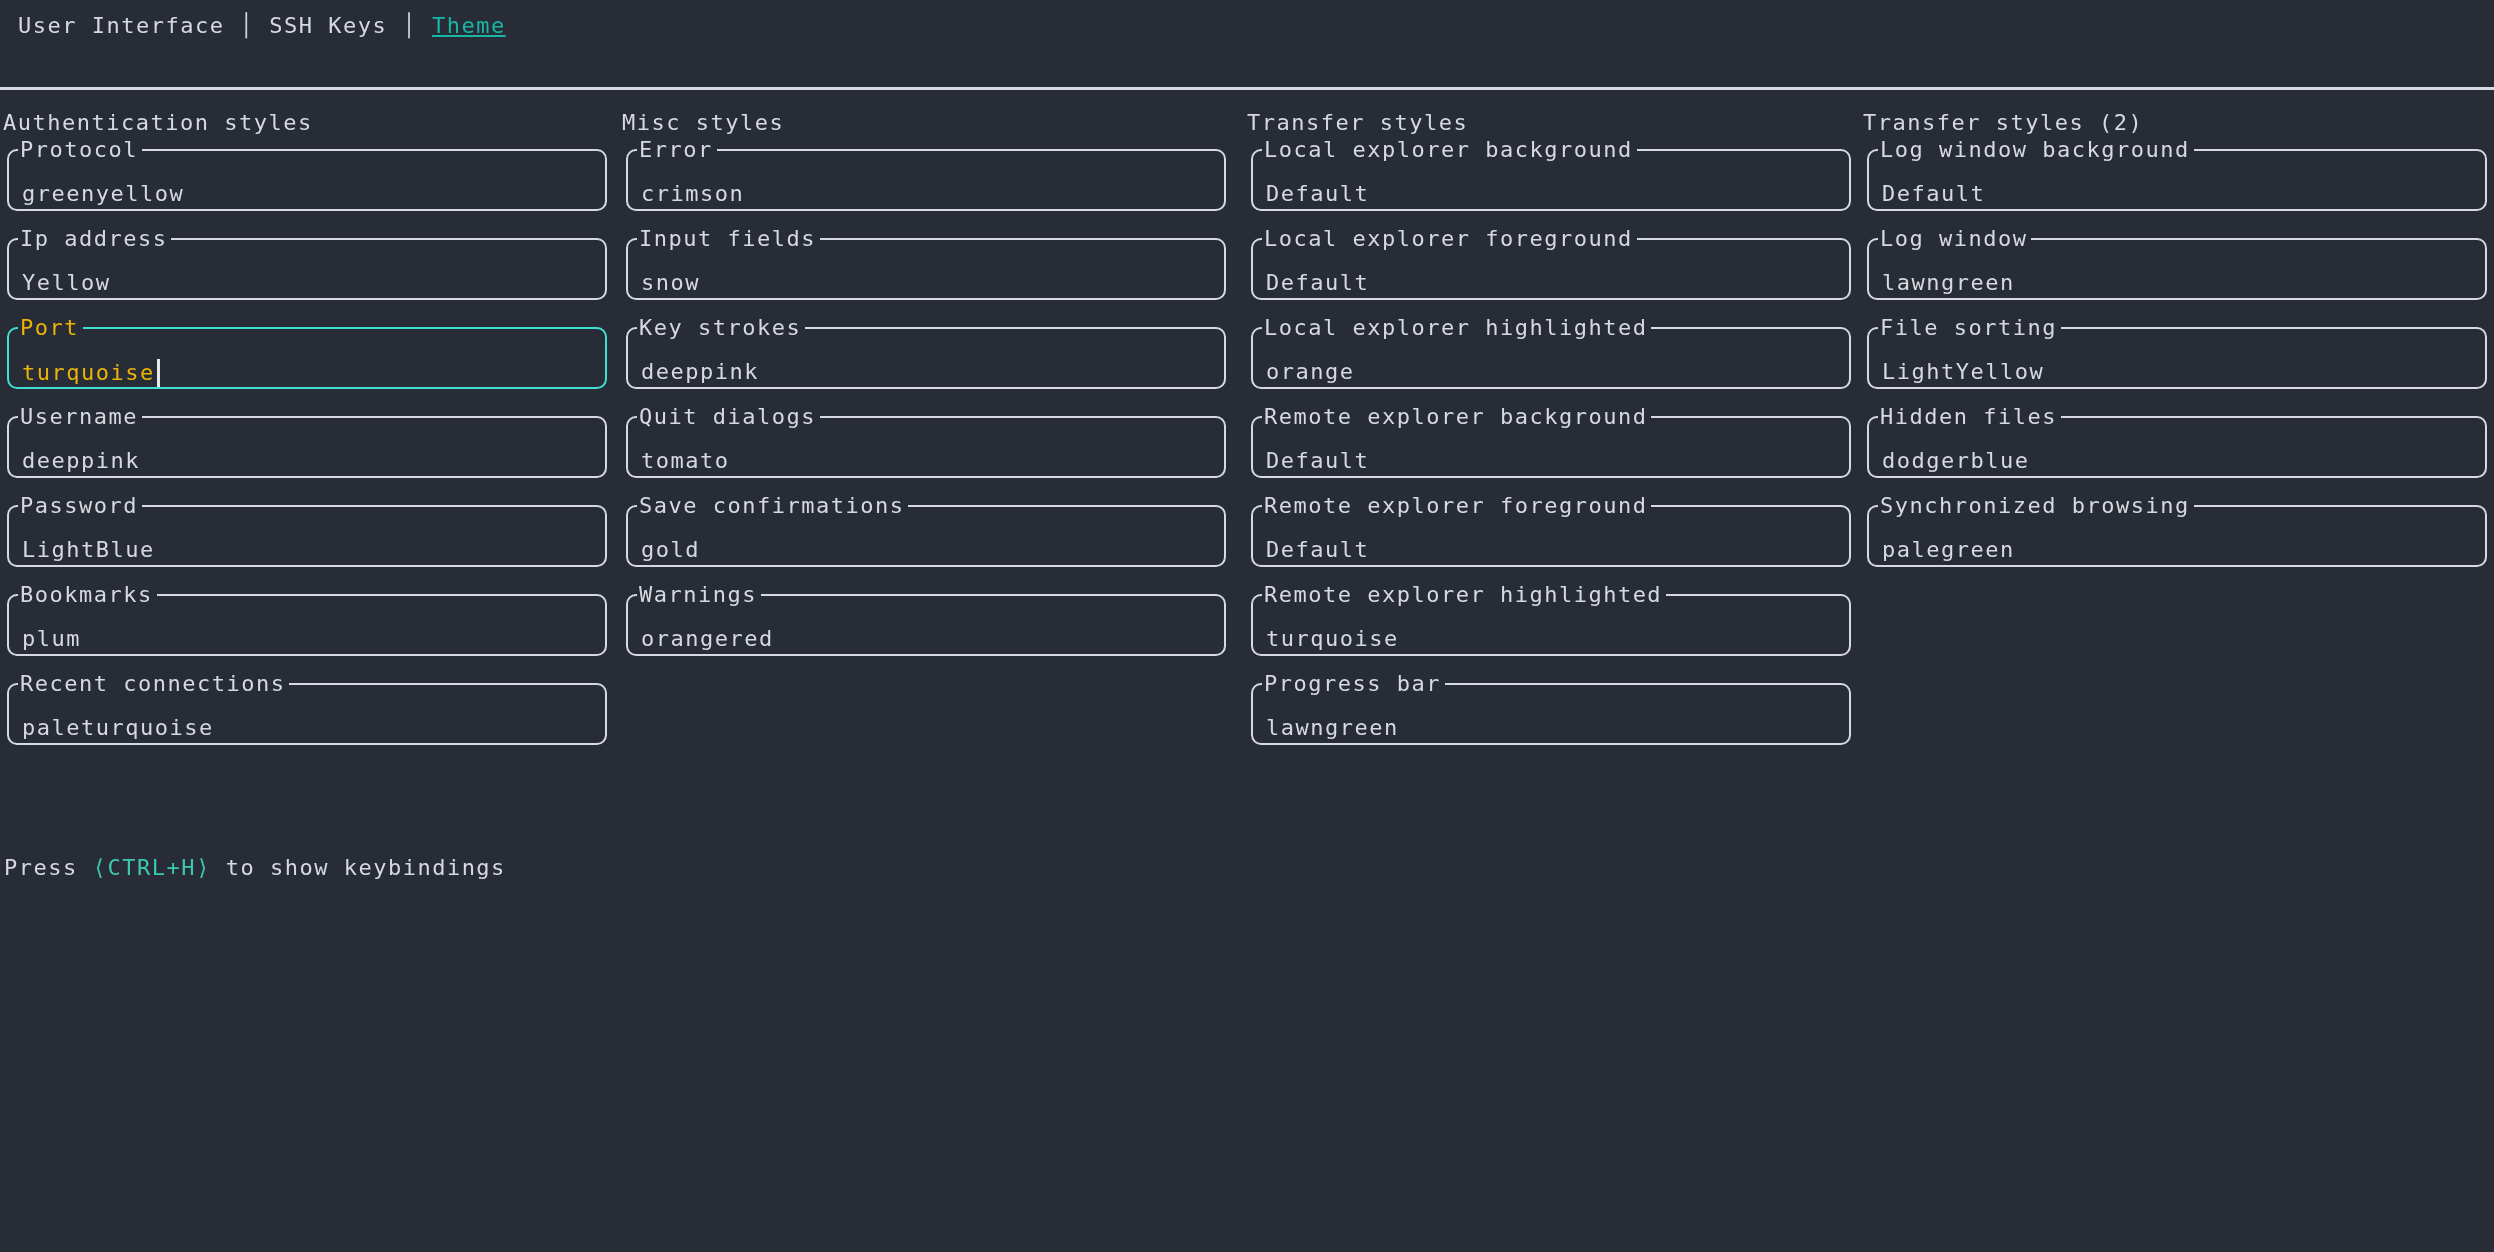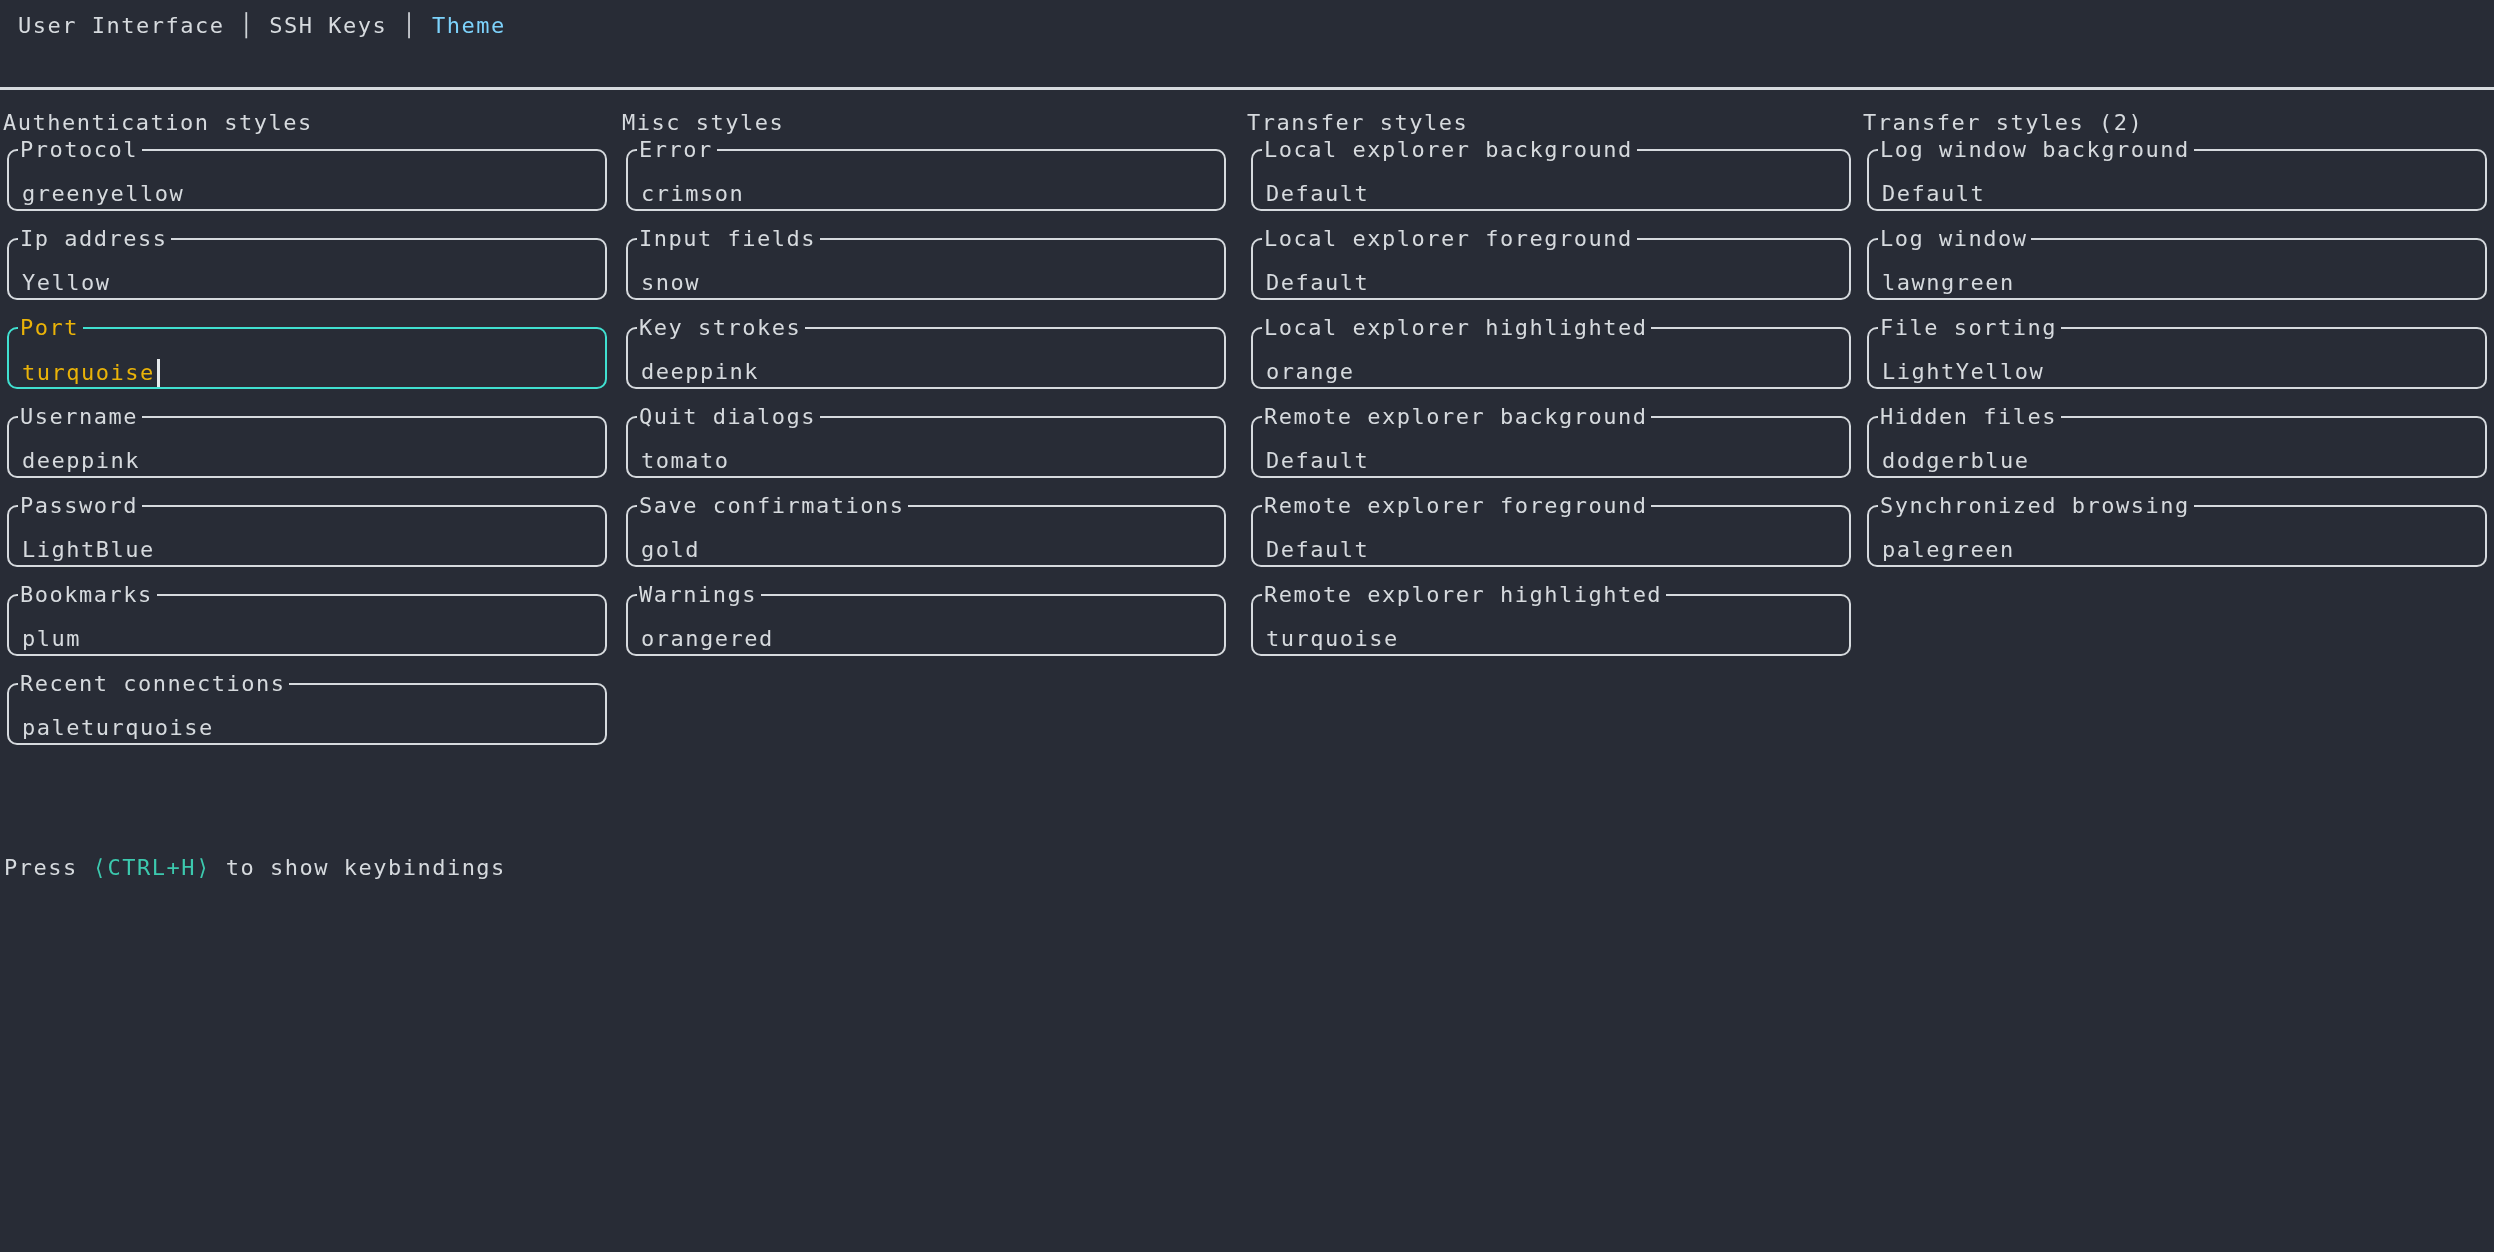--- a/index.html
+++ b/index.html
@@ -13,21 +13,21 @@
     color: #d6dade;
   }
   .stage { position: absolute; top: 0; left: 0; width: 2494px; height: 1252px; }
 
   
   .tabbar {
     position: absolute; top: 12px; left: 18px;
     white-space: nowrap; line-height: 28px;
   }
   .tab { color: #d6dade; cursor: default; }
-  .tab.active { color: #7dd3fc; }
+  .tab.active { color: #14b8a6; text-decoration: underline; }
   .tab-sep { color: #cfd3d7; margin: 0 15px; }
 
   
   .divider {
     position: absolute; top: 87px; left: 0;
     width: 2494px; height: 3px;
     background: #d6dade;
   }
 
   
@@ -171,20 +171,24 @@
       <span class="box-value">Default</span>
     </div>
     <div class="box">
       <span class="box-label">Remote explorer foreground</span>
       <span class="box-value">Default</span>
     </div>
     <div class="box">
       <span class="box-label">Remote explorer highlighted</span>
       <span class="box-value">turquoise</span>
     </div>
+    <div class="box">
+      <span class="box-label">Progress bar</span>
+      <span class="box-value">lawngreen</span>
+    </div>
   </div>
 
   <div class="col col-4">
     <div class="col-header">Transfer styles (2)</div>
 
     <div class="box">
       <span class="box-label">Log window background</span>
       <span class="box-value">Default</span>
     </div>
     <div class="box">

